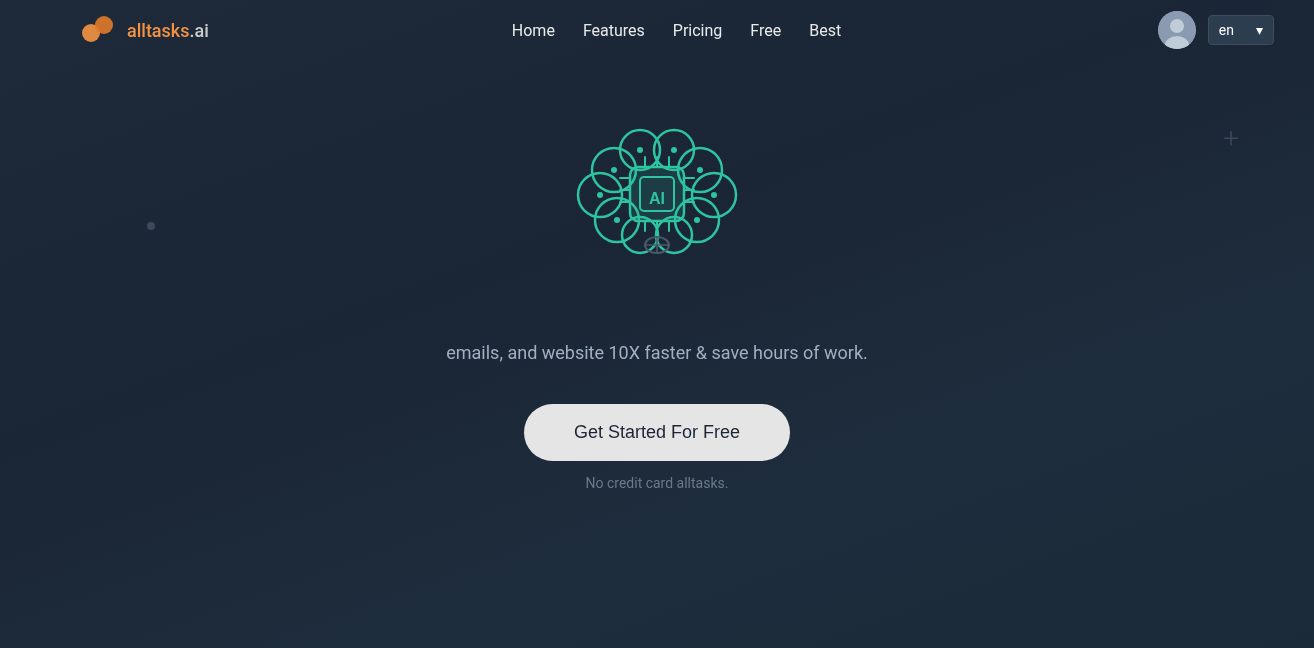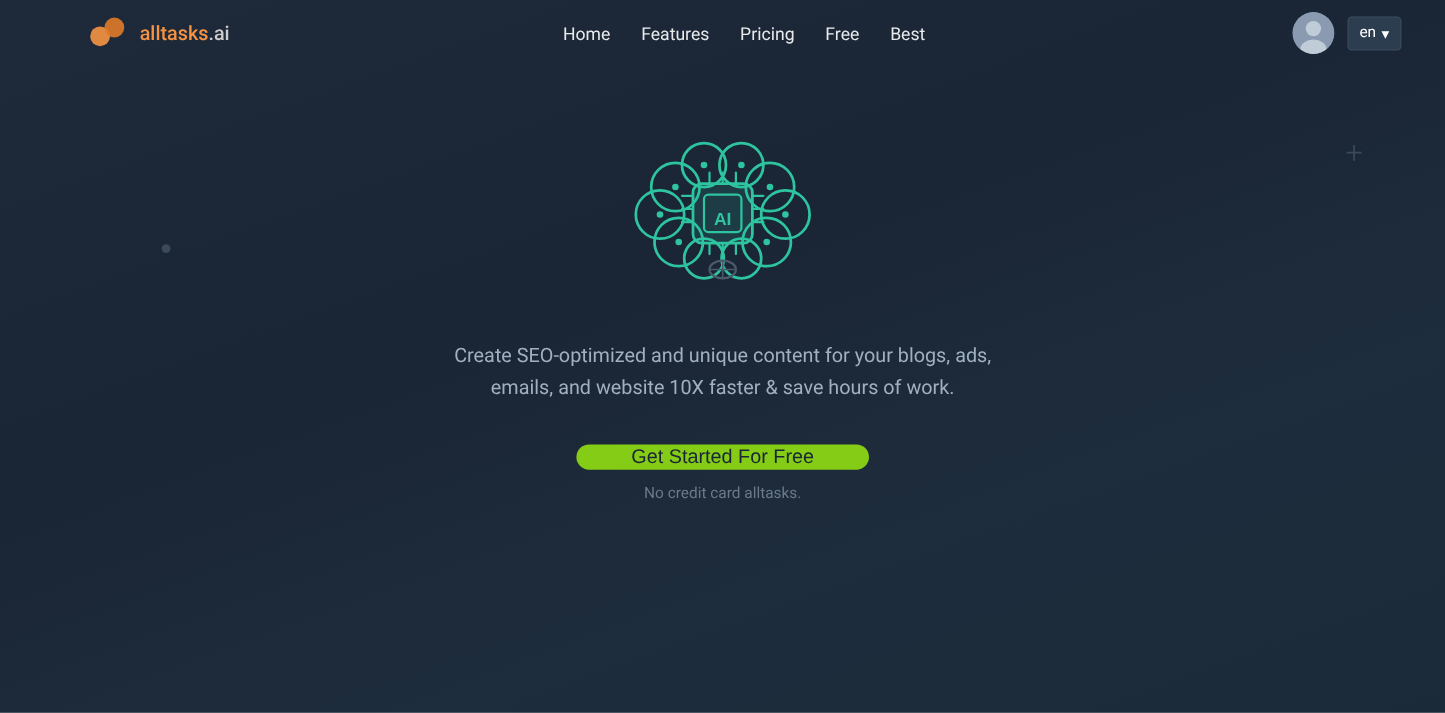--- a/index.html
+++ b/index.html
@@ -98,21 +98,21 @@
       background: #8a9ab0;
       display: flex;
       align-items: center;
       justify-content: center;
       overflow: hidden;
     }
 
     .lang-selector {
       display: flex;
       align-items: center;
-      gap: 5px;
+      gap: 22px;
       background: #2d3d50;
       border: 1px solid #3d4d60;
       border-radius: 4px;
       padding: 6px 10px;
       color: #ffffff;
       font-size: 14px;
       cursor: pointer;
     }
 
     
@@ -148,25 +148,25 @@
     .hero-subtitle {
       font-size: 18px;
       color: #a0b0c0;
       text-align: center;
       line-height: 1.6;
       max-width: 560px;
       margin-bottom: 36px;
     }
 
     .cta-button {
-      background: #84cc16;
+      background: #e5e5e5;
       color: #1a2535;
       border: none;
       border-radius: 50px;
-      padding: 1px 50px;
+      padding: 18px 50px;
       font-size: 18px;
       font-weight: 500;
       cursor: pointer;
       margin-bottom: 14px;
       transition: background 0.2s;
     }
 
     .no-credit {
       font-size: 14px;
       color: #6a7a8a;
@@ -274,20 +274,20 @@
       <circle cx="112" cy="55" r="3" fill="#2ec4a0"></circle>
 
       <ellipse cx="95" cy="150" rx="12" ry="8" fill="none" stroke="#4a5a6a" stroke-width="2"></ellipse>
       <line x1="83" y1="150" x2="107" y2="150" stroke="#4a5a6a" stroke-width="1.5"></line>
       <line x1="95" y1="142" x2="95" y2="158" stroke="#4a5a6a" stroke-width="1.5"></line>
     </svg>
   </div>
 
 
   <p class="hero-subtitle">
-    <span>Create SEO-optimized and unique content for your blogs, ads,</span><br>
+    <br>
     <span>emails, and website 10X faster &amp; save hours of work.</span>
   </p>
 
   <button class="cta-button">Get Started For Free</button>
 
   <p class="no-credit">No credit card alltasks.</p>
 </section>
 
 </body></html>

